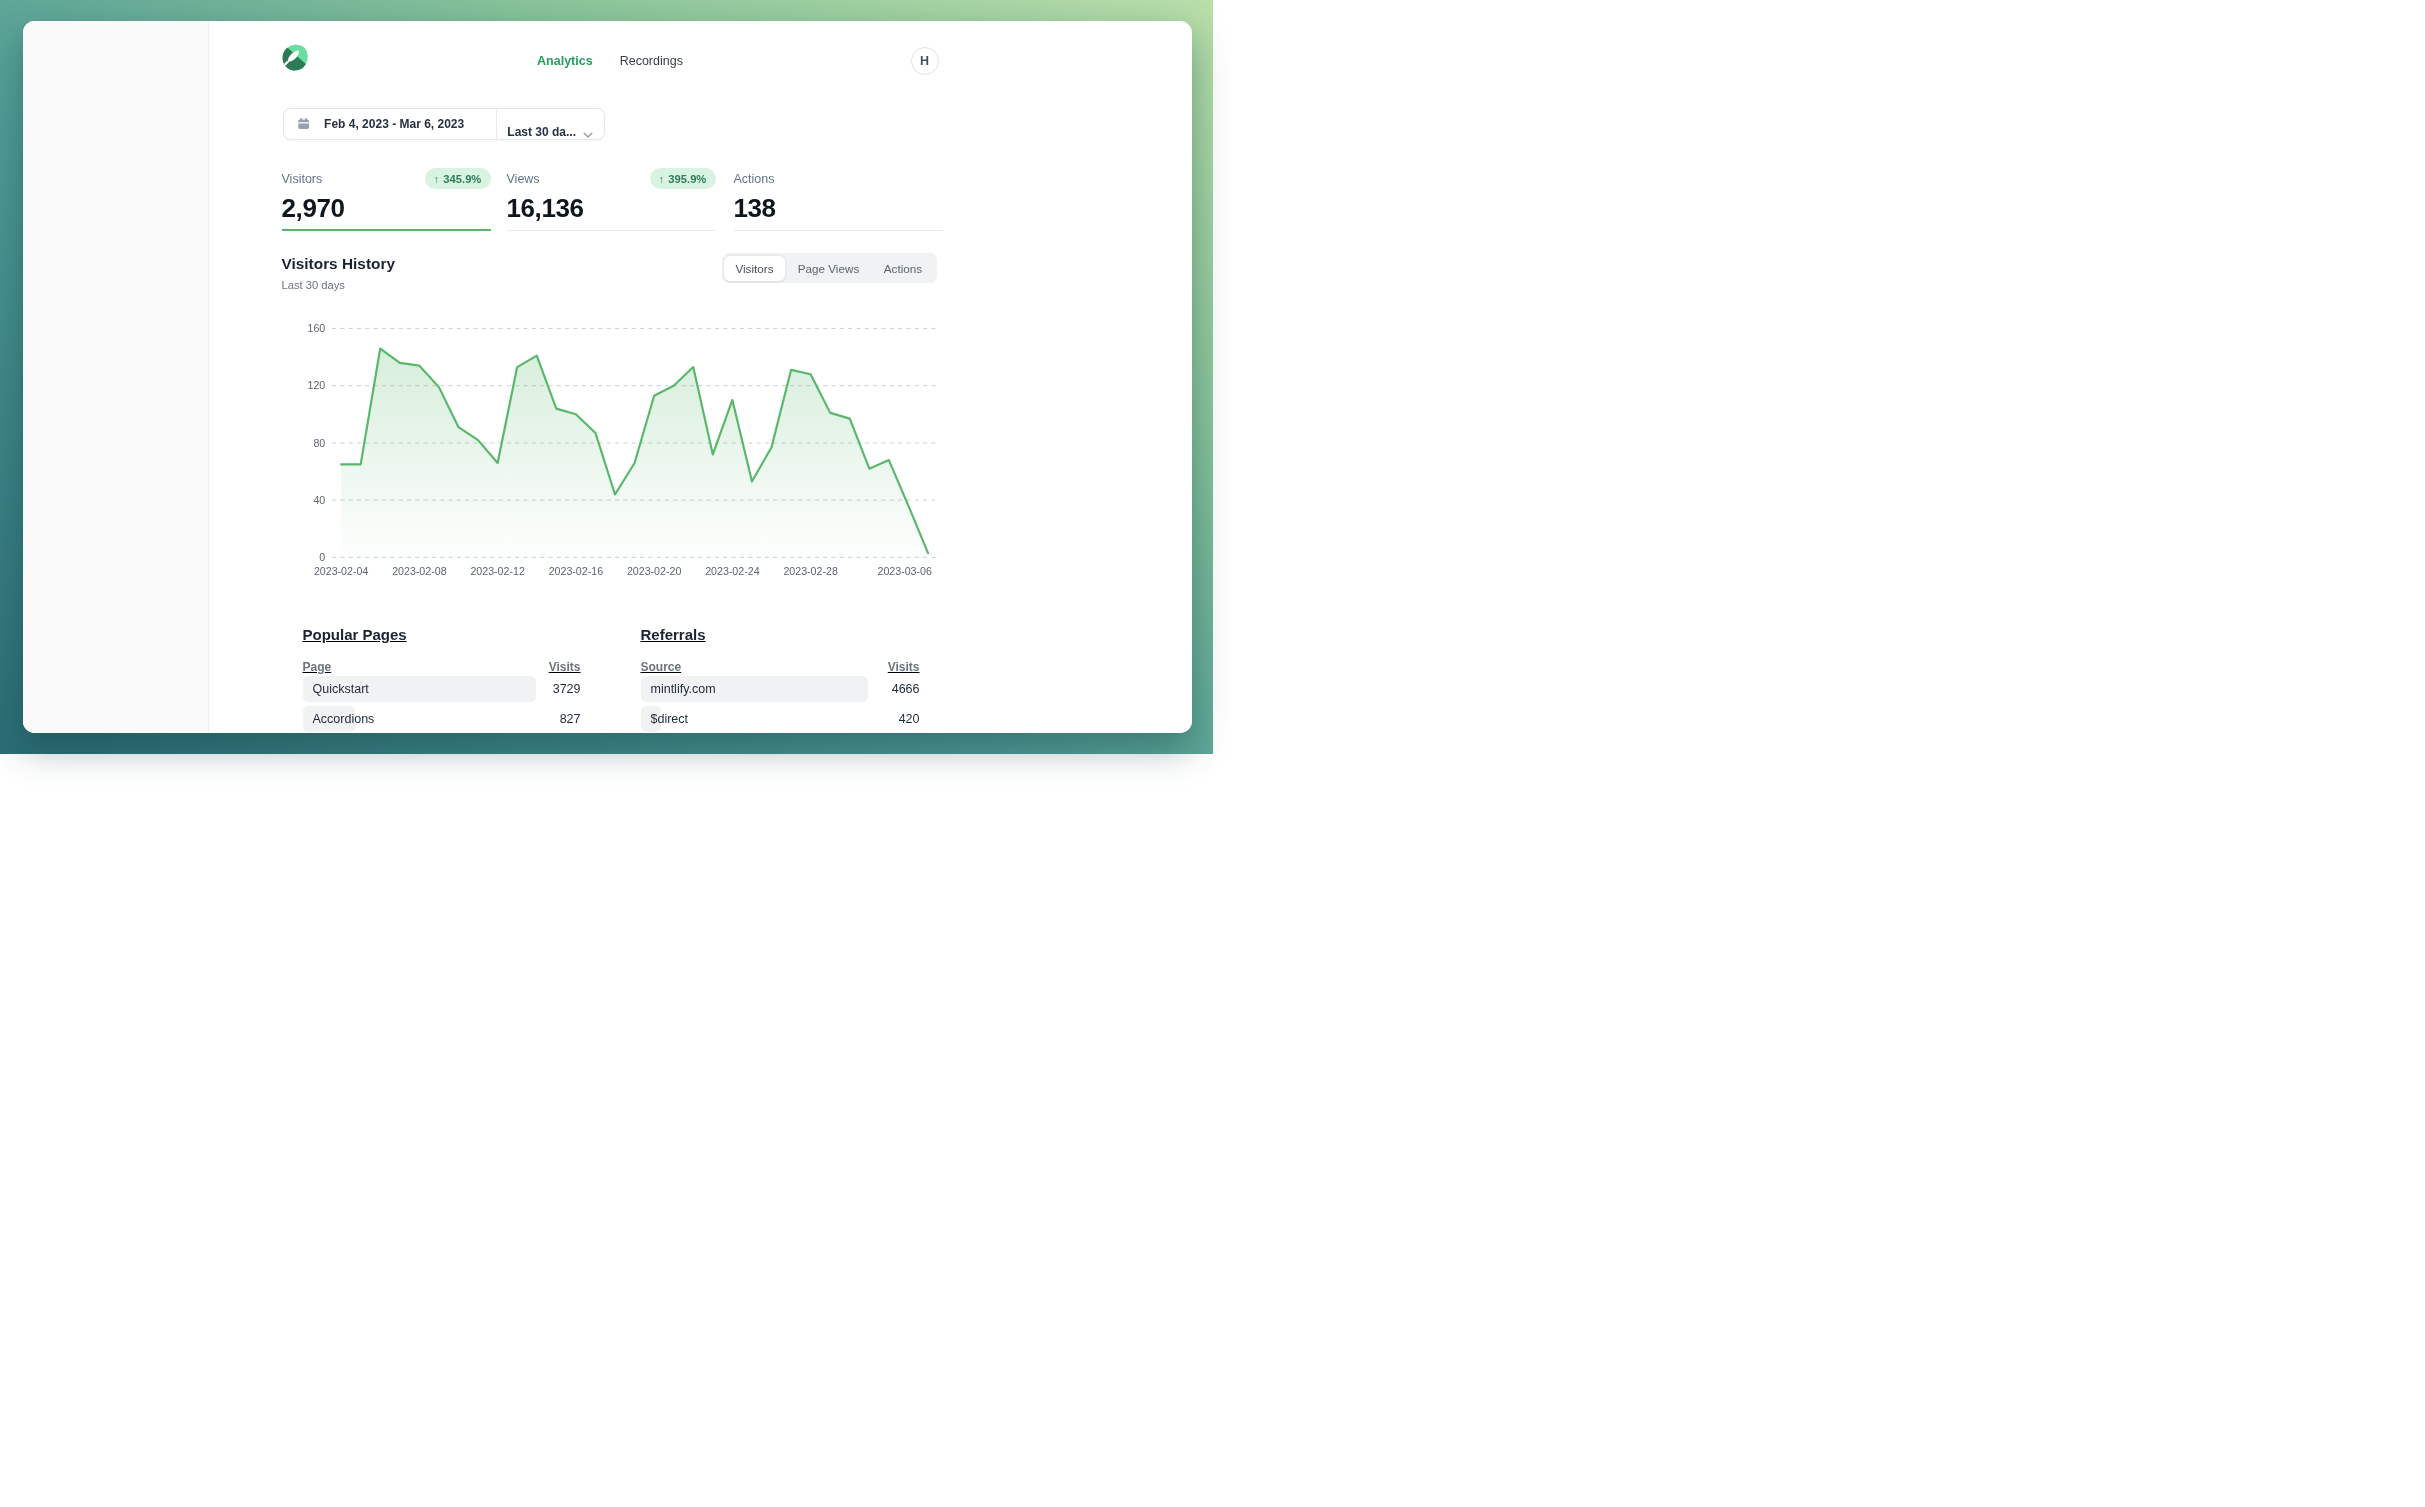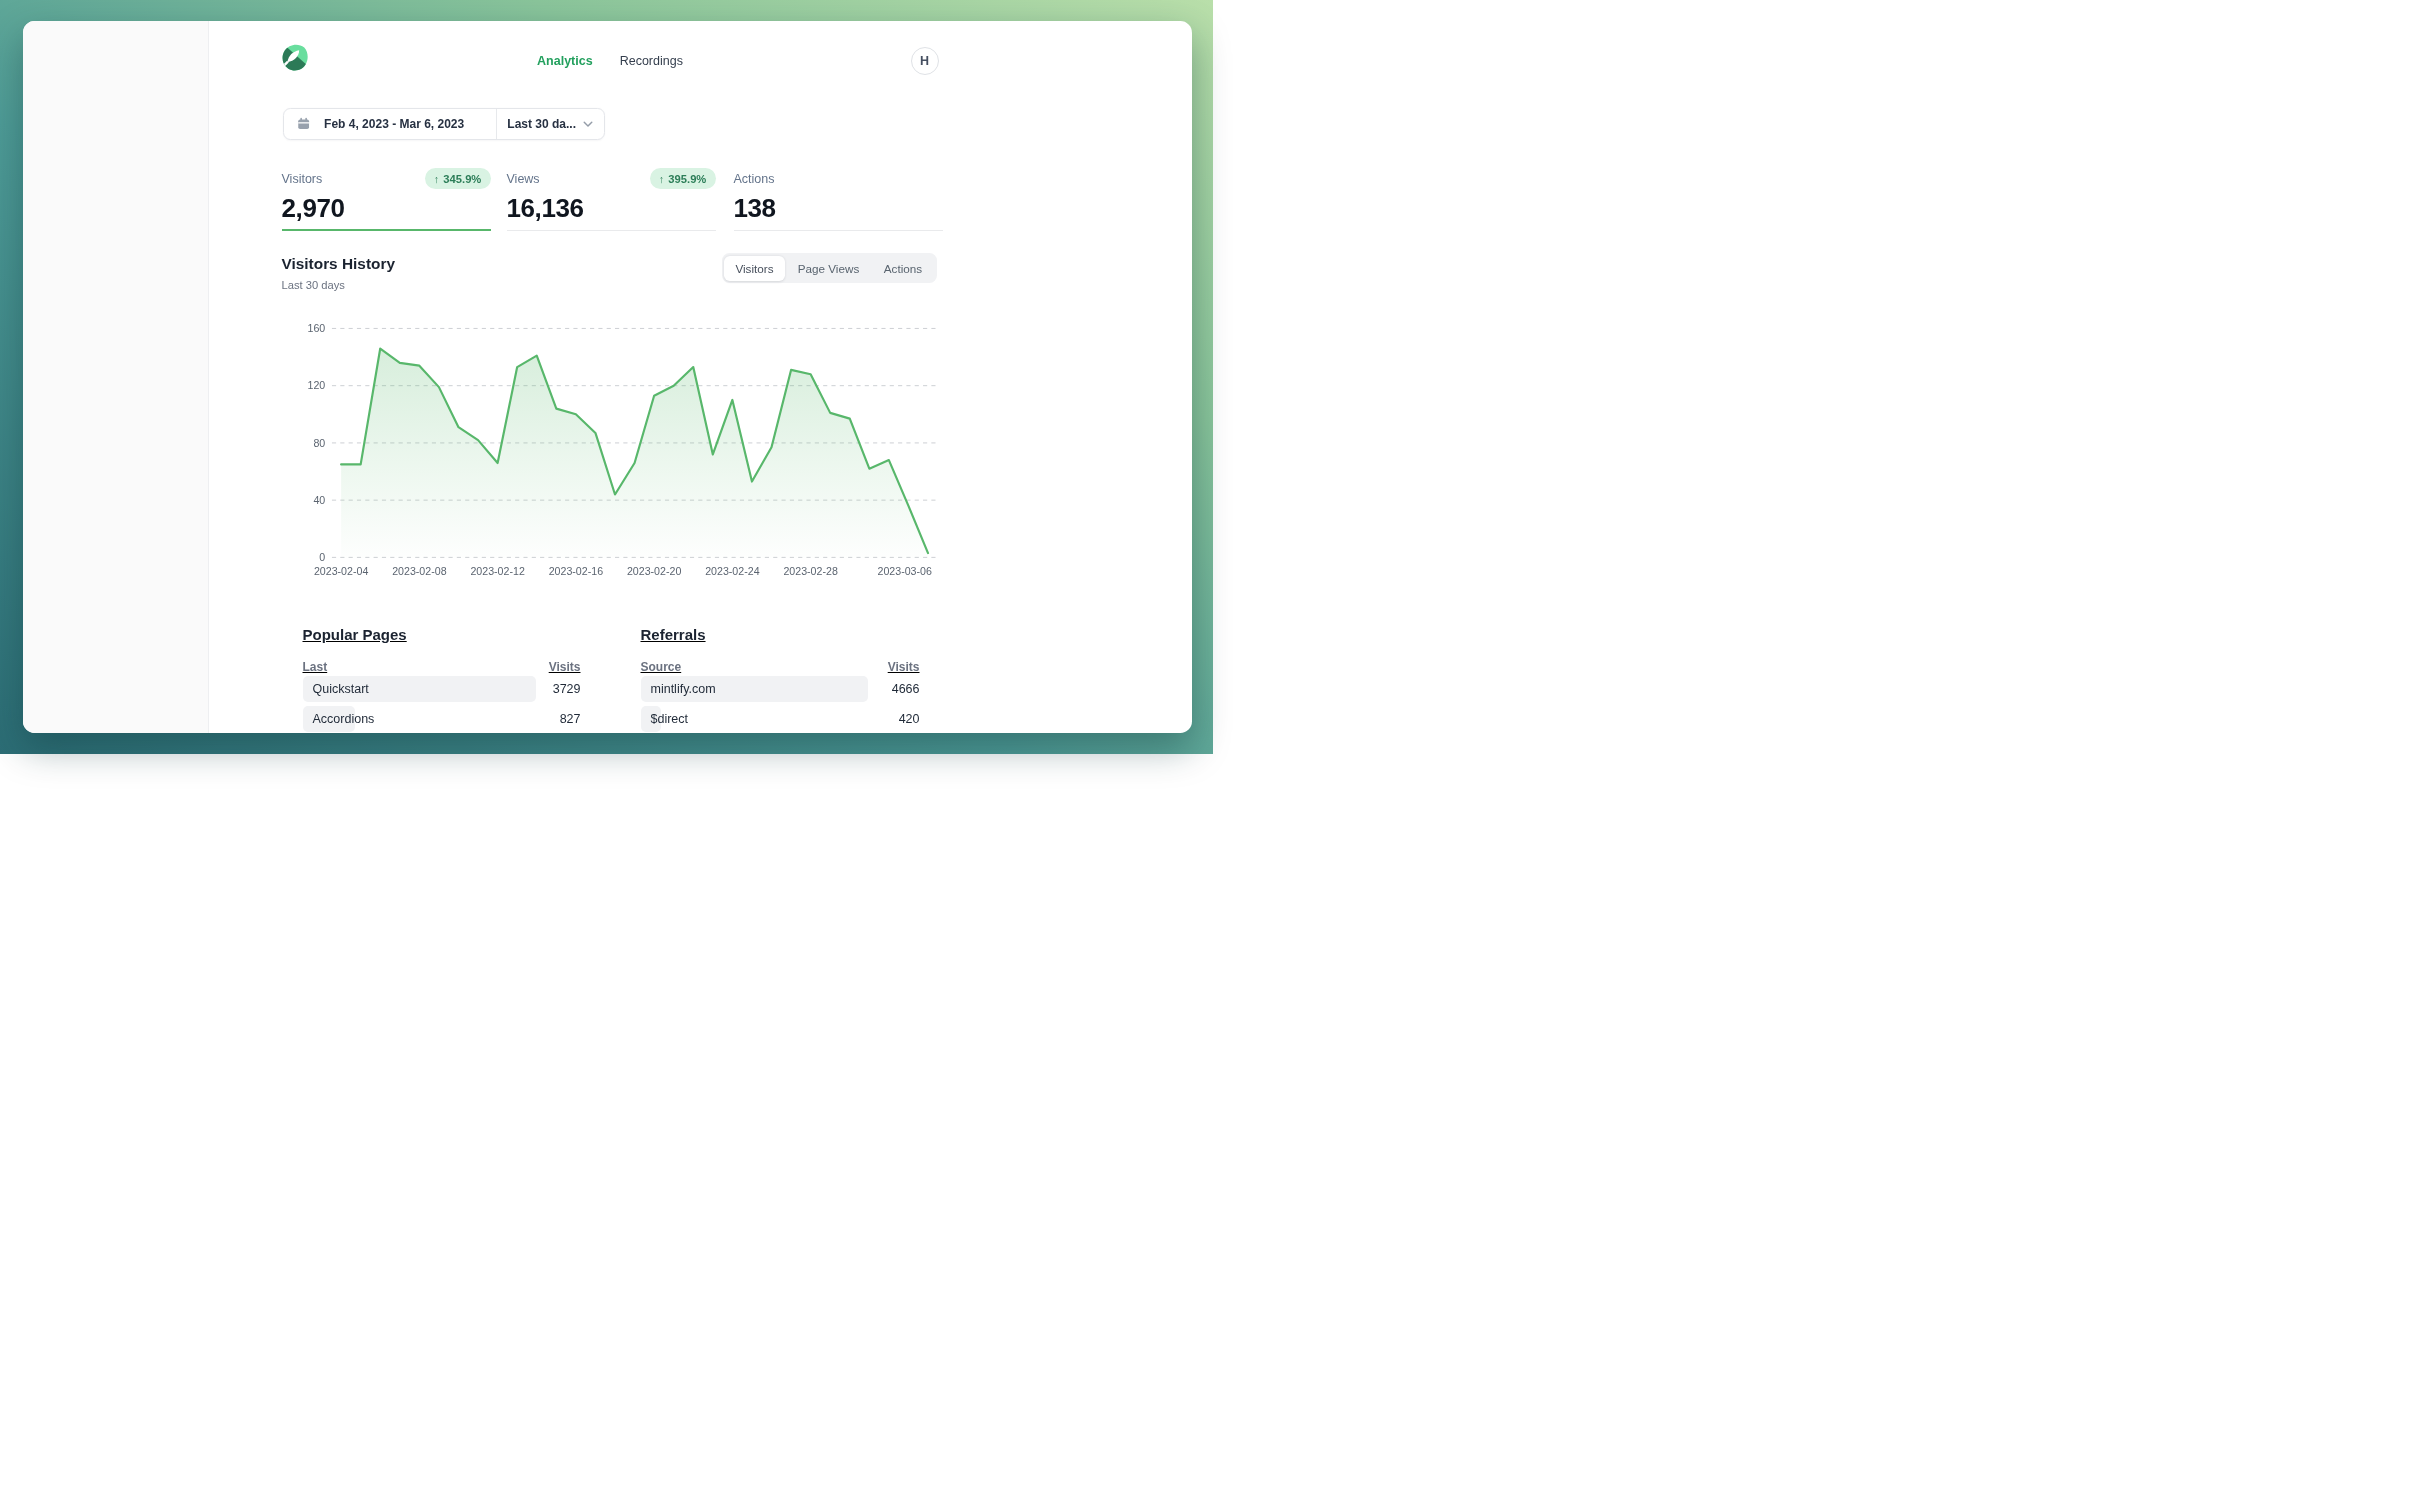--- a/index.html
+++ b/index.html
@@ -40,21 +40,21 @@
     position: absolute; left: 260px; top: 87px; width: 322px; height: 32px;
     border: 0.8px solid #e4e6ea; border-radius: 7.5px; background: #fff;
     display: flex; align-items: stretch;
     box-shadow: 0 0.8px 1.7px rgba(16,24,40,.04);
   }
   .picker-left {
     width: 213px; display: flex; align-items: center; gap: 14px;
     padding-left: 13.3px; border-right: 0.8px solid #e7e9ec; cursor: pointer;
   }
   .picker-right {
-    flex: 1; display: flex; align-items: center; justify-content: center; gap: 6.7px;
+    flex: 1; display: flex; align-items: flex-end; justify-content: center; gap: 6.7px;
     cursor: pointer;
   }
   .picker-text { font-size: 12px; font-weight: 600; color: #273142; }
 
   .stat {
     position: absolute; top: 147px; width: 209px; height: 63px; cursor: pointer;
     border-bottom: 1.7px solid #e9eaec;
   }
   .stat.active { border-bottom: 2.1px solid var(--accent-green, #58b76b); }
   .stat-top { display: flex; align-items: center; justify-content: space-between; height: 21px; }
@@ -210,21 +210,21 @@
         <text x="541" y="318" class="xlab" text-anchor="middle">2023-02-24</text>
         <text x="635" y="318" class="xlab" text-anchor="middle">2023-02-28</text>
         <text x="748" y="318" class="xlab" text-anchor="middle">2023-03-06</text>
         <path d="M71.0,185.3 L94.5,185.3 L118.0,46.1 L141.5,63.3 L165.0,66.7 L188.5,92.5 L212.0,140.6 L235.5,156.1 L259.0,183.6 L282.5,68.4 L306.0,54.7 L329.5,118.3 L353.0,125.1 L376.5,147.5 L400.0,221.4 L423.5,183.6 L447.0,102.8 L470.5,90.8 L494.0,68.4 L517.5,173.3 L541.0,107.9 L564.5,205.9 L588.0,164.7 L611.5,71.8 L635.0,77.0 L658.5,123.4 L682.0,130.3 L705.5,190.4 L729.0,180.1 L752.5,235.1 L776.0,291.8 L776.0,297 L71.0,297 Z" fill="url(#areaGrad)" stroke="none"></path>
         <path d="M71.0,185.3 L94.5,185.3 L118.0,46.1 L141.5,63.3 L165.0,66.7 L188.5,92.5 L212.0,140.6 L235.5,156.1 L259.0,183.6 L282.5,68.4 L306.0,54.7 L329.5,118.3 L353.0,125.1 L376.5,147.5 L400.0,221.4 L423.5,183.6 L447.0,102.8 L470.5,90.8 L494.0,68.4 L517.5,173.3 L541.0,107.9 L564.5,205.9 L588.0,164.7 L611.5,71.8 L635.0,77.0 L658.5,123.4 L682.0,130.3 L705.5,190.4 L729.0,180.1 L752.5,235.1 L776.0,291.8" fill="none" class="chart-line"></path>
       </svg>
 
     <div class="data-table" style="left:280px; width:278px">
       <div class="t-title">Popular Pages</div>
       <div class="t-head">
-        <span>Last</span>
+        <span>Page</span>
         <span>Visits</span>
       </div>
       <div class="t-row">
         <div class="row-bar" style="width: 233px;"></div>
         <span class="row-name">Quickstart</span>
         <span class="row-visits">3729</span>
       </div>
       <div class="t-row">
         <div class="row-bar" style="width: 52px;"></div>
         <span class="row-name">Accordions</span>

